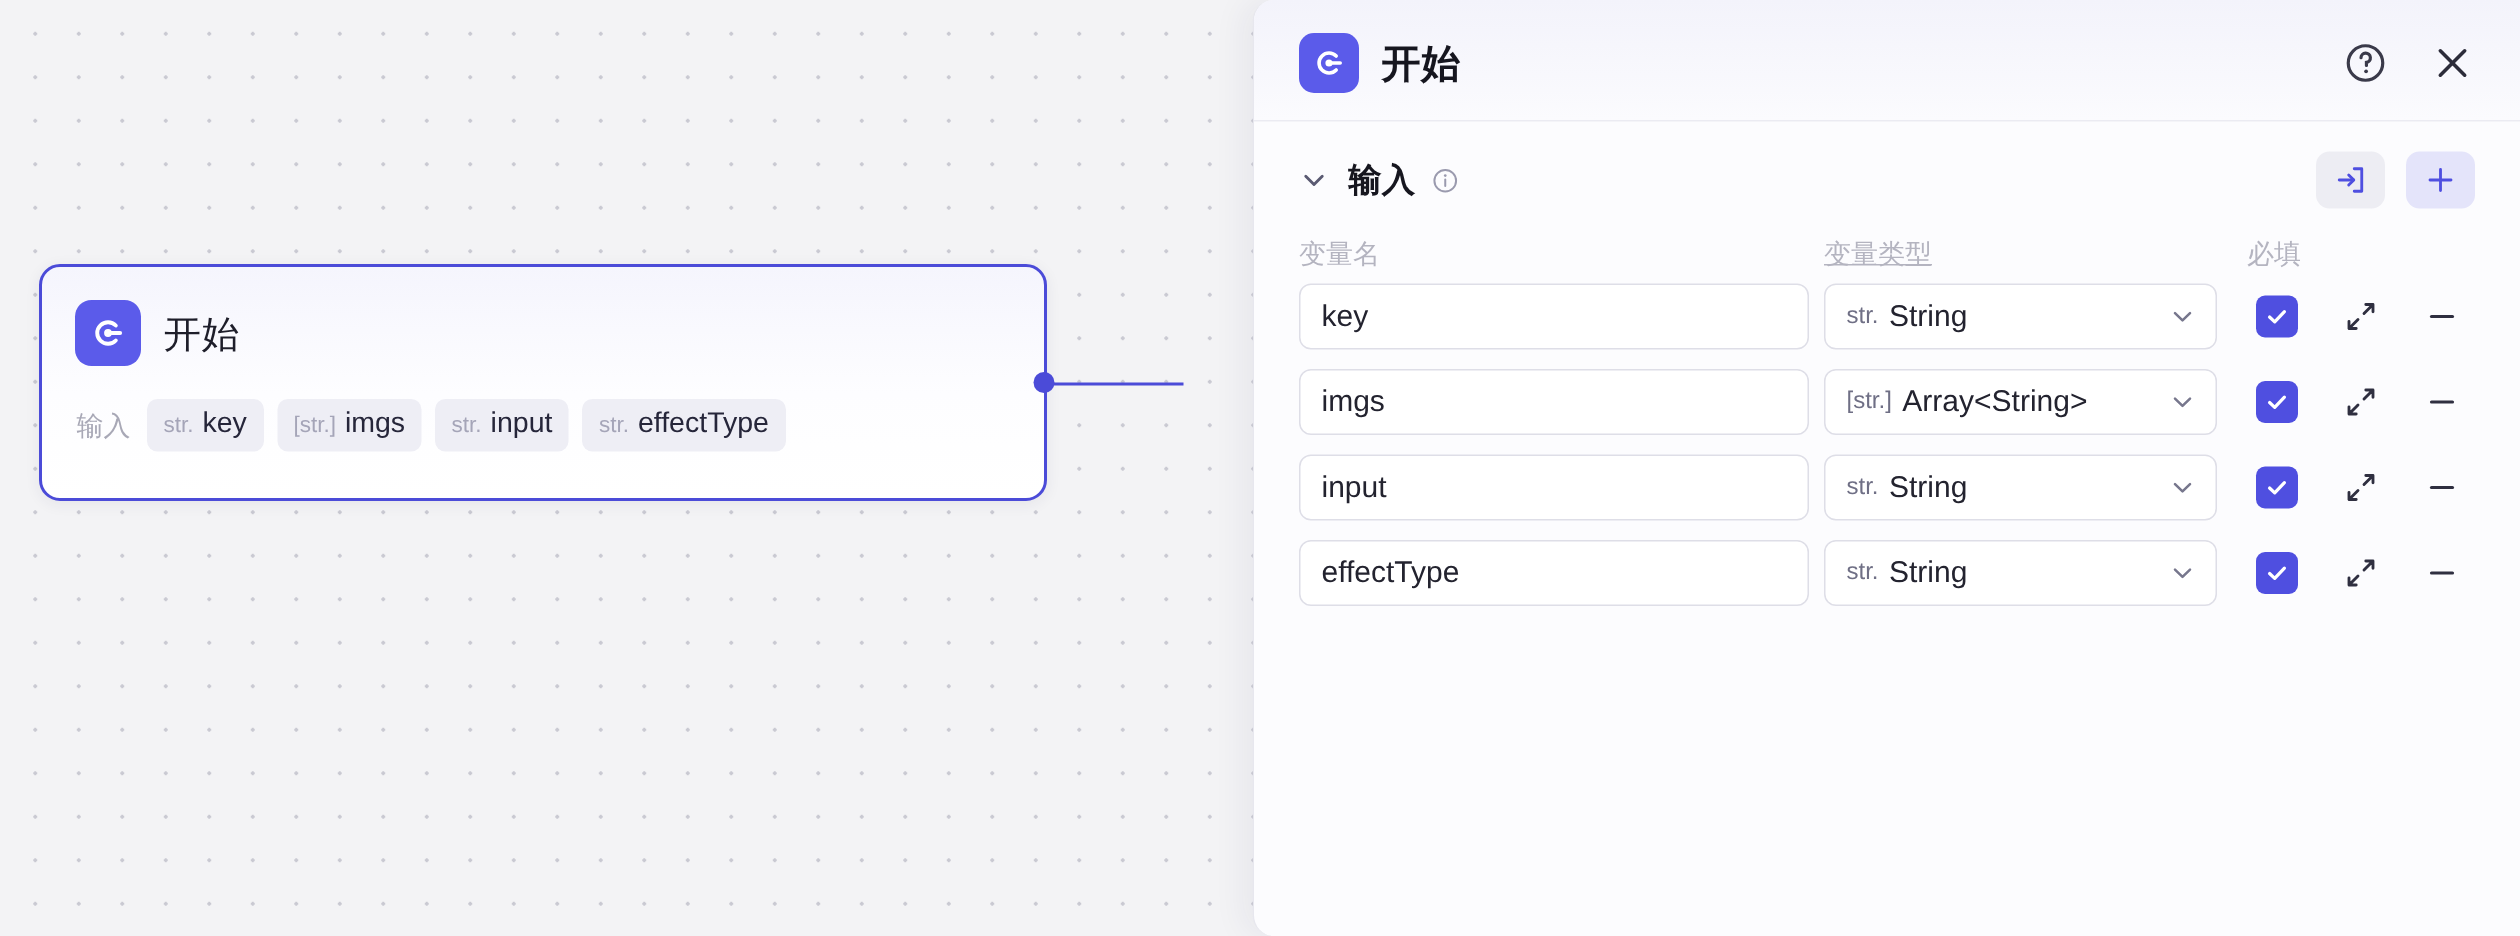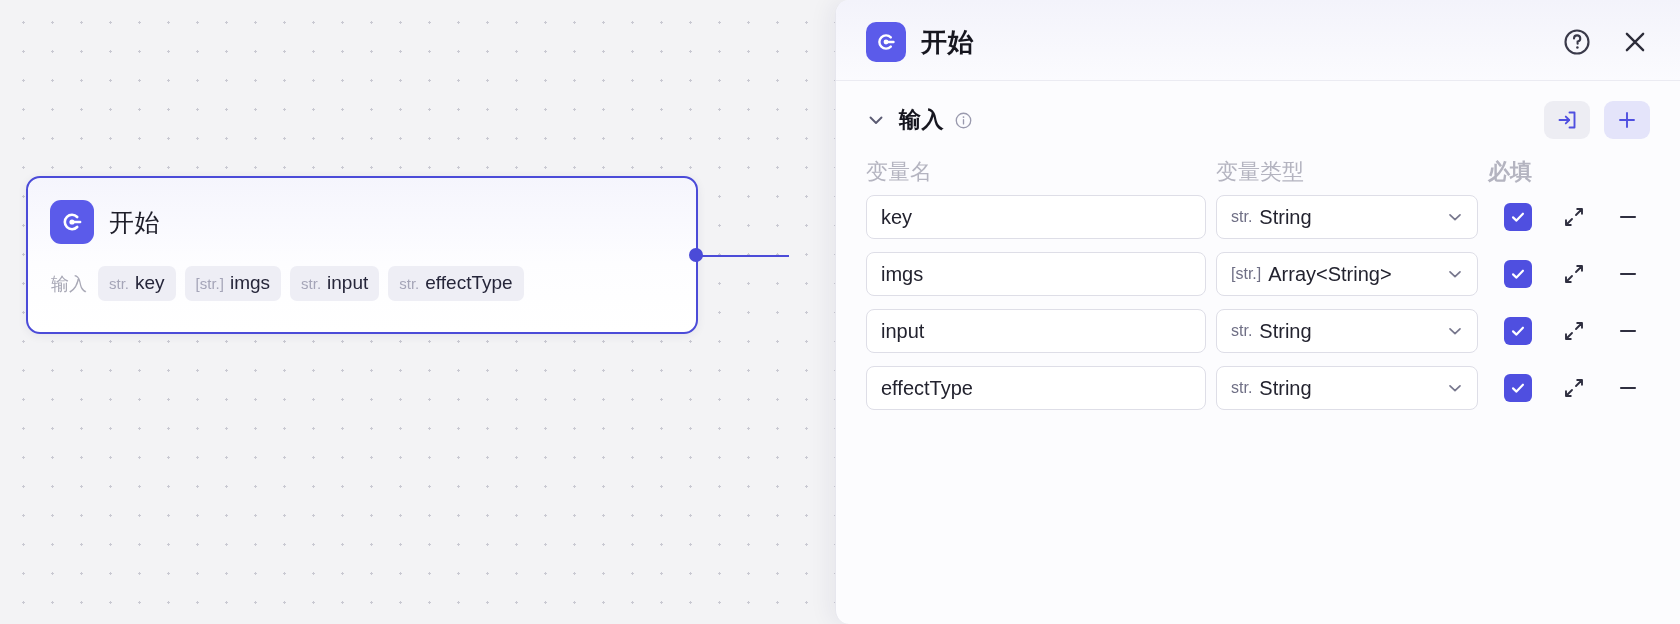--- a/index.html
+++ b/index.html
@@ -117,26 +117,26 @@
     display: flex; align-items: center; justify-content: center;
     cursor: pointer;
   }
   .tool-btn.soft { background: #ededf3; }
   .tool-btn.accent { background: #e4e4fa; }
 
   
   .tbl { padding: 0 30px; }
   .tbl-head {
     display: flex; align-items: center;
-    font-size: 22px; color: #b4b4c0;
+    font-size: 18px; color: #b4b4c0;
     padding: 18px 0 8px 0;
   }
   .col-name { width: 340px; flex: none; }
-  .col-type { width: 262px; flex: none; margin-left: 10px; }
-  .col-req  { width: 64px; flex: none; margin-left: 10px; font-weight: bold; }
+  .col-type { width: 262px; flex: none; margin-left: 10px; text-decoration: underline; }
+  .col-req  { width: 64px; flex: none; margin-left: 20px; }
 
   .row { display: flex; align-items: center; margin-bottom: 13px; }
   .field {
     width: 340px; height: 44px; flex: none;
     background: #fff; border: 1px solid #dedee7; border-radius: 8px;
     display: flex; align-items: center;
     padding: 0 14px;
     font-size: 20px; color: #23232f;
   }
   .select {

